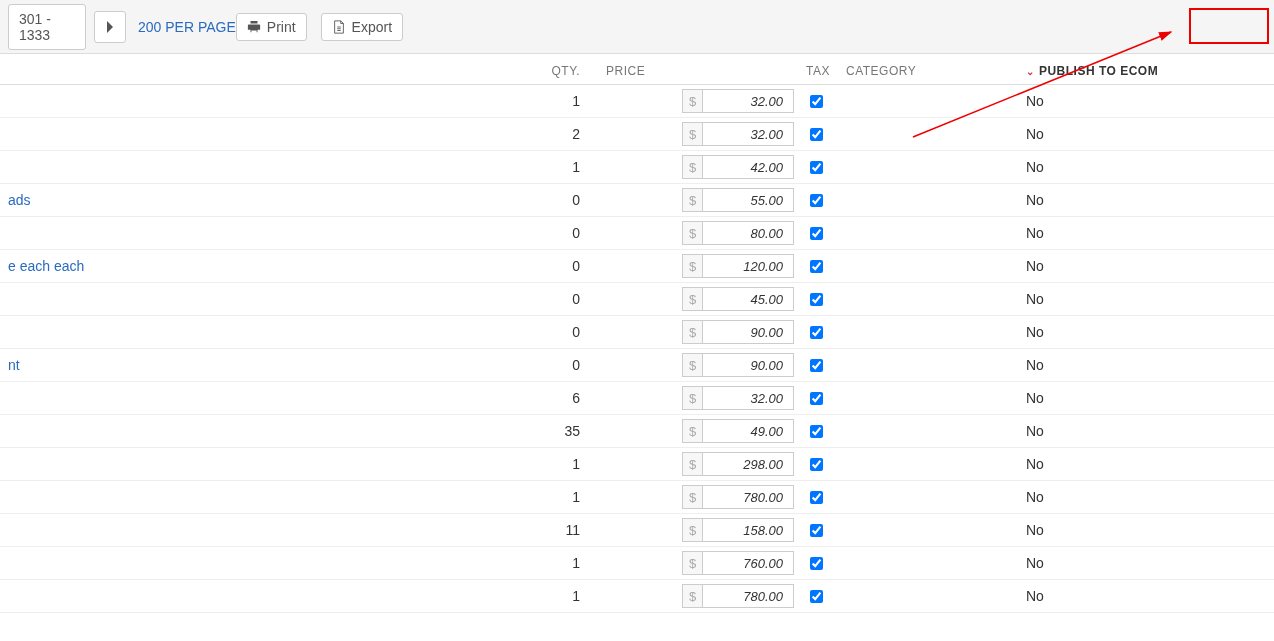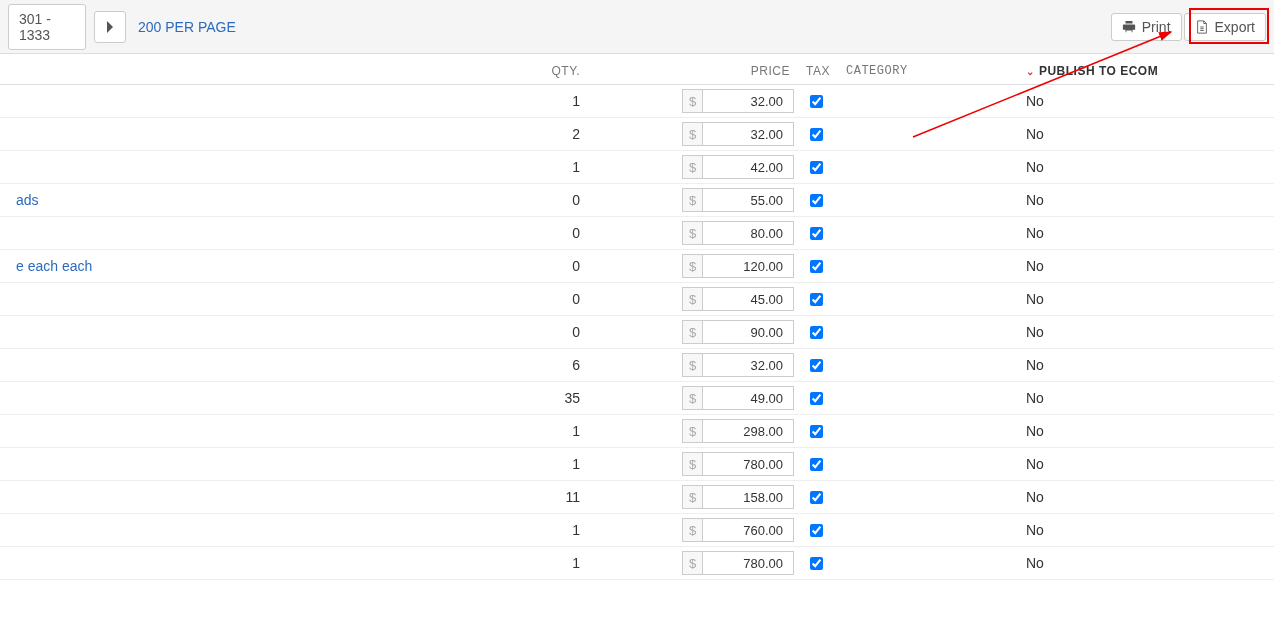--- a/index.html
+++ b/index.html
@@ -14,21 +14,20 @@
     overflow: hidden;
     position: relative;
   }
   .toolbar {
     background: #f5f5f5;
     height: 54px;
     border-bottom: 1px solid #ddd;
     display: flex;
     align-items: center;
     padding: 0 8px;
-    justify-content: space-between;
   }
   .toolbar-left {
     display: flex;
     align-items: center;
     gap: 8px;
   }
   .page-range {
     background: #fff;
     border: 1px solid #ccc;
     border-radius: 3px;
@@ -51,21 +50,21 @@
   }
   .nav-btn svg { fill: #555; }
   .per-page {
     color: #2a6bbf;
     font-size: 14px;
     cursor: pointer;
     margin-left: 4px;
   }
   .toolbar-right {
     display: flex;
-    gap: 2px;
+    gap: 14px;
     align-items: center;
   }
   .btn {
     background: #fff;
     border: 1px solid #ccc;
     border-radius: 3px;
     padding: 5px 10px;
     color: #555;
     font-size: 14px;
     display: flex;
@@ -110,25 +109,25 @@
   tbody tr {
     border-bottom: 1px solid #eee;
   }
   tbody td {
     padding: 4px 6px;
     height: 30px;
     vertical-align: middle;
     font-size: 14px;
     color: #333;
   }
-  .col-desc { width: 520px; padding-left: 16px; }
+  .col-desc { width: 520px; padding-left: 8px; }
   .col-qty { width: 80px; text-align: right; padding-right: 20px;}
   .col-price { width: 200px; }
   .col-tax { width: 40px; }
-  .col-category { width: 180px; font-family: Liberation Mono, monospace; }
+  .col-category { width: 180px; }
   .col-publish { width: auto; }
   .desc-link {
     color: #2a6bbf;
     cursor: pointer;
   }
   .price-wrap {
     display: flex;
     align-items: center;
     border: 1px solid #ccc;
     background: #fff;
@@ -148,23 +147,24 @@
   }
   .price-input {
     border: none;
     outline: none;
     width: 86px;
     text-align: right;
     padding: 0 6px;
     font-size: 13px;
     color: #333;
     height: 100%;
+    font-style: italic;
   }
   thead th.col-qty { text-align: right; padding-right: 20px;}
-  thead th.col-price { text-align: right; padding-right: 10px;}
+  thead th.col-price { text-align: left; padding-right: 10px;}
   input[type="checkbox"] {
     cursor: pointer;
   }
 </style>
 </head>
 <body>
 
 <div class="toolbar">
   <div class="toolbar-left">
     <div class="page-range">301 - 1333</div>
@@ -303,20 +303,33 @@
           <div class="price-wrap">
             <div class="price-prefix">$</div>
             <input class="price-input" value="90.00" style="">
           </div>
         </td>
         <td class="col-tax"><input type="checkbox" checked="" style=""></td>
         <td class="col-category"></td>
         <td class="col-publish">No</td>
       </tr>
       <tr>
+        <td class="col-desc"><span class="desc-link">nt</span></td>
+        <td class="col-qty">0</td>
+        <td class="col-price">
+          <div class="price-wrap">
+            <div class="price-prefix">$</div>
+            <input class="price-input" value="90.00" style="">
+          </div>
+        </td>
+        <td class="col-tax"><input type="checkbox" checked="" style=""></td>
+        <td class="col-category"></td>
+        <td class="col-publish">No</td>
+      </tr>
+      <tr>
         <td class="col-desc"></td>
         <td class="col-qty">6</td>
         <td class="col-price">
           <div class="price-wrap">
             <div class="price-prefix">$</div>
             <input class="price-input" value="32.00" style="">
           </div>
         </td>
         <td class="col-tax"><input type="checkbox" checked="" style=""></td>
         <td class="col-category"></td>

